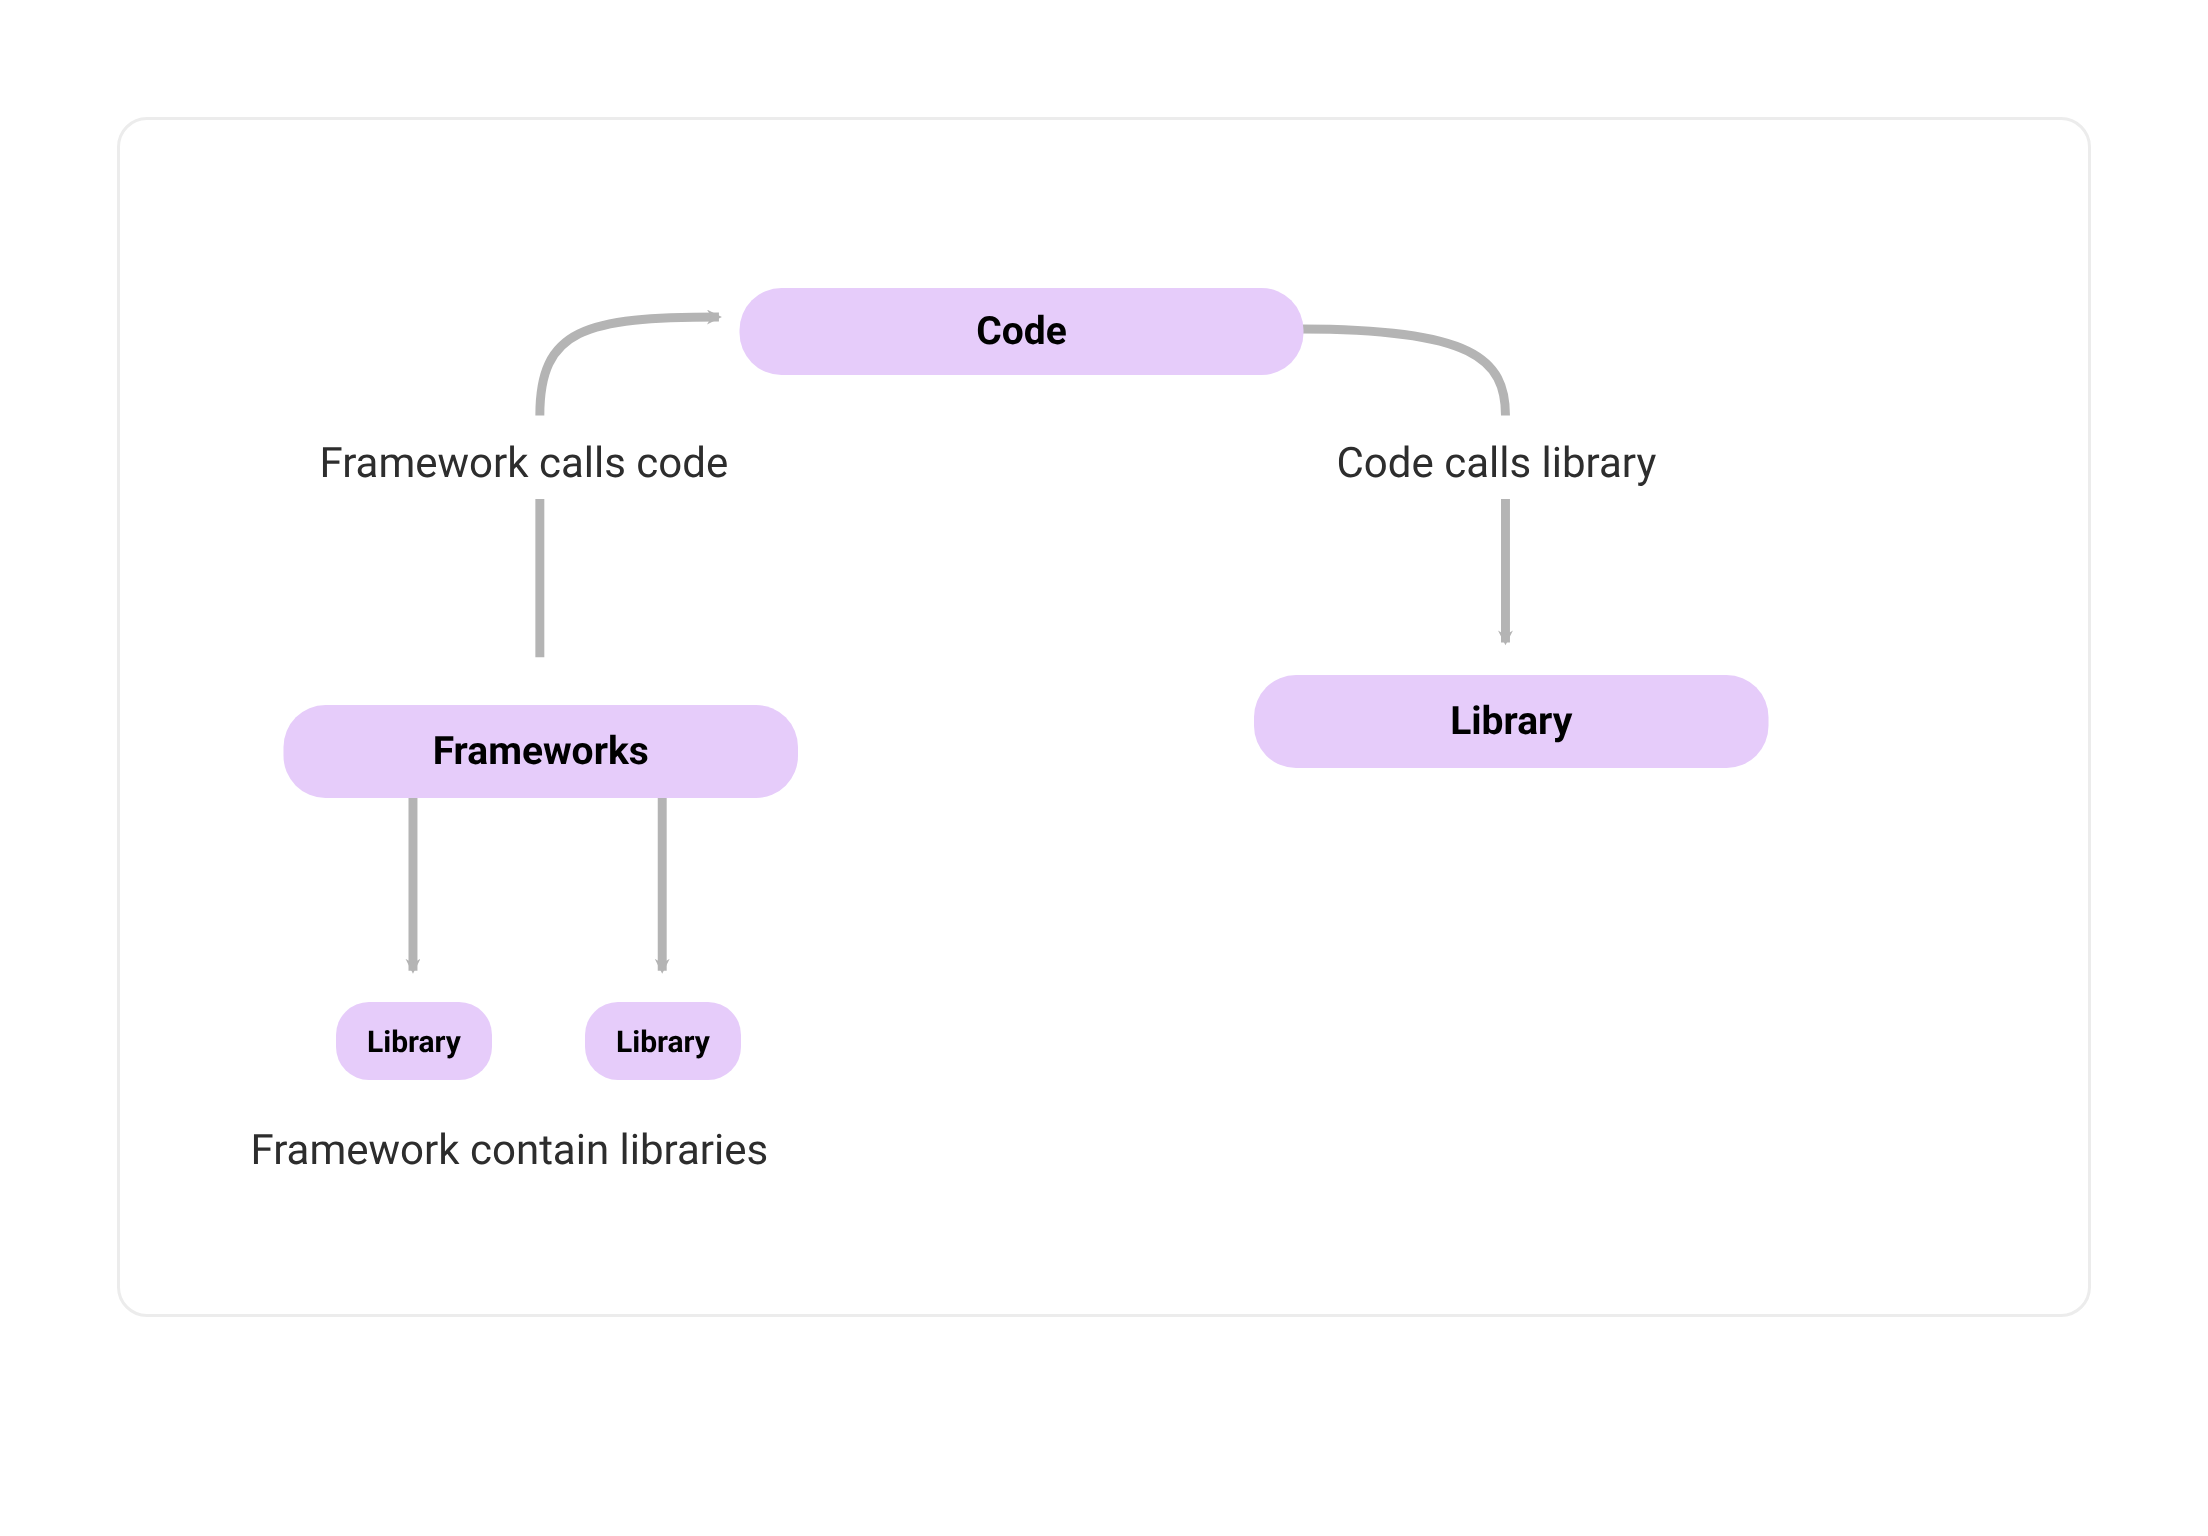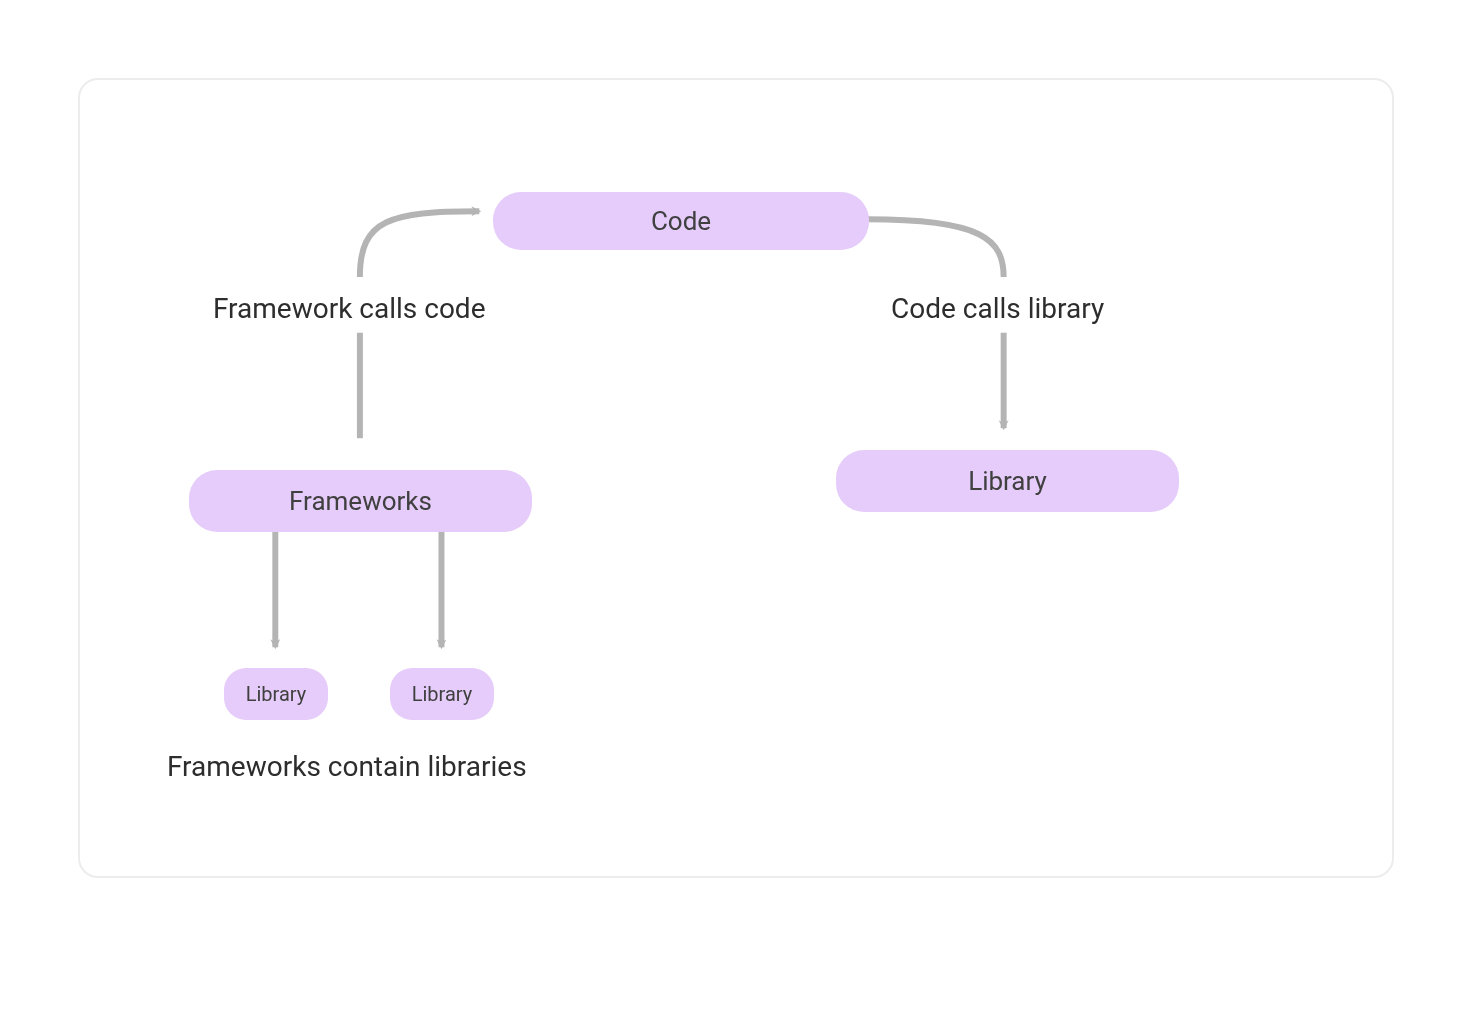--- a/index.html
+++ b/index.html
@@ -21,22 +21,22 @@
     background: #ffffff;
   }
   .node {
     position: absolute;
     background: #e6ccfa;
     border-radius: 28px;
     display: flex;
     align-items: center;
     justify-content: center;
     font-size: 26px;
-    color: #404040;
-    font-weight: 400;
+    color: #000000;
+    font-weight: 700;
   }
   .node.small {
     font-size: 20px;
     border-radius: 22px;
   }
   .label {
     position: absolute;
     font-size: 28px;
     color: #2d2d2d;
     font-weight: 400;
@@ -91,15 +91,15 @@
   </div>
 
   <div class="node small" style="left:144px; top:588px; width:104px; height:52px;">
     <span>Library</span>
   </div>
 
   <div class="node small" style="left:310px; top:588px; width:104px; height:52px;">
     <span>Library</span>
   </div>
 
-  <div class="label" style="left:87px; top:670px;">Frameworks contain libraries</div>
+  <div class="label" style="left:87px; top:670px;">Framework contain libraries</div>
 
 </div>
 
 </body></html>

